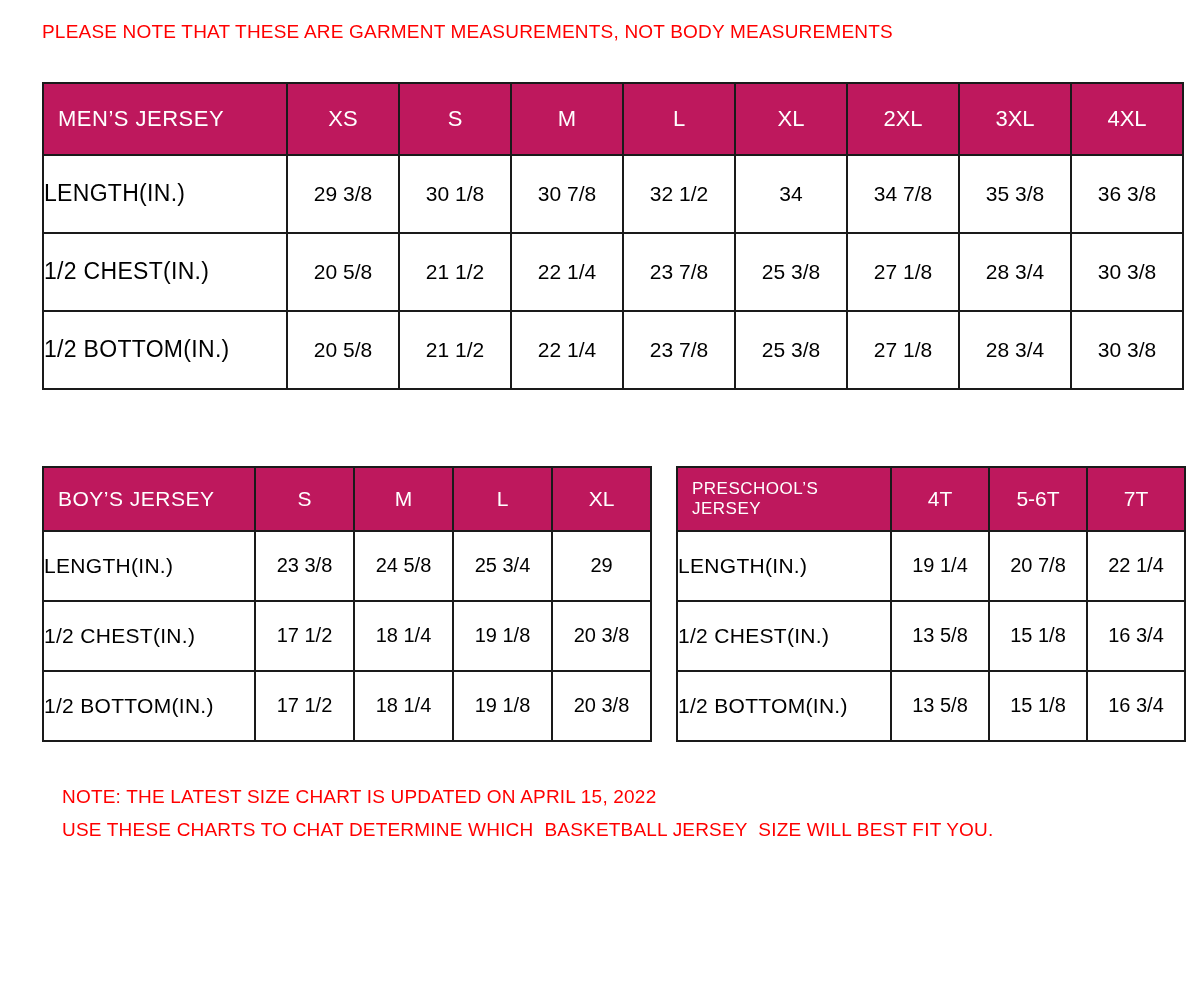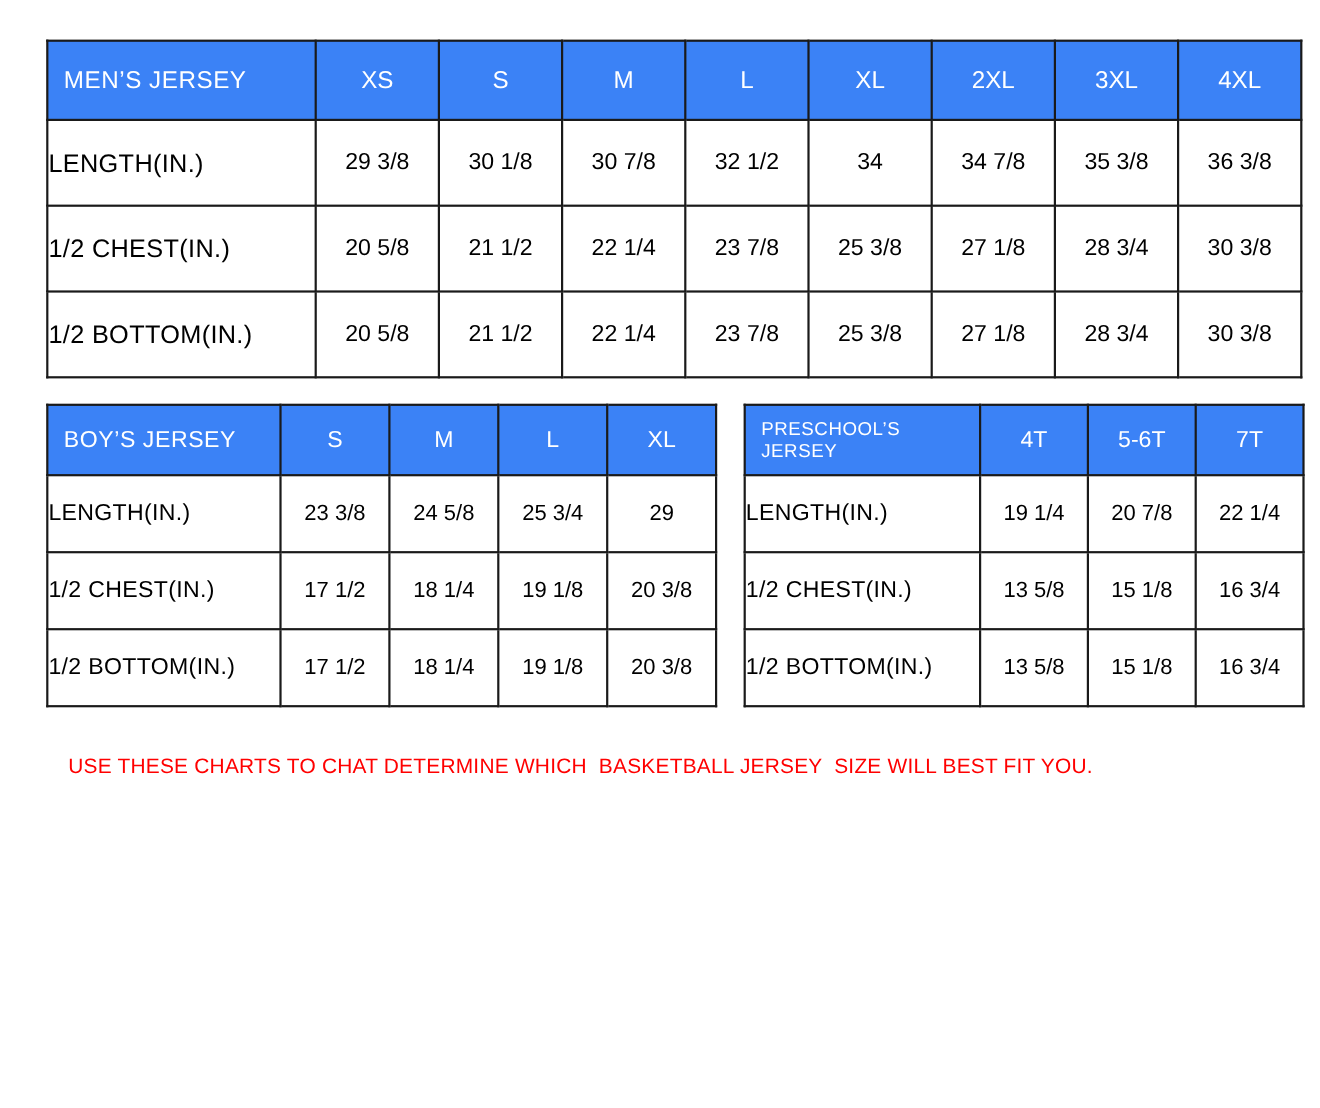--- a/index.html
+++ b/index.html
@@ -46,21 +46,21 @@
   table td, table th {
     border: 2px solid #1a1a1a;
     text-align: center;
     vertical-align: middle;
     font-weight: 400;
     color: #000;
     background: #ffffff;
     padding: 0;
   }
   thead th {
-    background: #3b82f6;
+    background: #be185d;
     color: #ffffff;
     font-size: 22px;
     height: 70px;
     font-weight: 400;
   }
   thead th.rowlabel {
     text-align: left;
     padding-left: 14px;
     font-size: 22px;
     letter-spacing: 0.5px;
@@ -81,21 +81,21 @@
   }
   #mens-table {
     width: 1140px;
   }
   #mens-table col.c-label { width: 244px; }
   #mens-table col.c-size  { width: 112px; }
 
   
   #bottom-row {
     display: flex;
-    margin: 23px 0 0 14px;
+    margin: 76px 0 0 14px;
     gap: 24px;
   }
   #boys-table {
     width: 608px;
   }
   #boys-table col.c-label { width: 212px; }
   #boys-table col.c-size  { width: 99px; }
 
   #preschool-table {
     width: 508px;
@@ -128,20 +128,21 @@
     letter-spacing: 0.2px;
   }
   #notes-bottom div { white-space: pre; }
 </style>
 </head>
 <body>
 
 <div class="page">
 
 
+  <p id="note-top">PLEASE NOTE THAT THESE ARE GARMENT MEASUREMENTS, NOT BODY MEASUREMENTS</p>
 
   <div id="mens-wrap">
     <table id="mens-table">
       <colgroup>
         <col class="c-label">
         <col class="c-size">
           <col class="c-size">
           <col class="c-size">
           <col class="c-size">
         <col class="c-size">
@@ -277,16 +278,17 @@
           <td>13  5/8</td>
           <td>15  1/8</td>
           <td>16  3/4</td>
         </tr>
       </tbody>
     </table>
 
   </div>
 
   <div id="notes-bottom">
+    <div>NOTE: THE LATEST SIZE CHART IS UPDATED ON APRIL 15, 2022</div>
     <div>USE THESE CHARTS TO CHAT DETERMINE WHICH  BASKETBALL JERSEY  SIZE WILL BEST FIT YOU.</div>
   </div>
 
 </div>
 
 </body></html>

